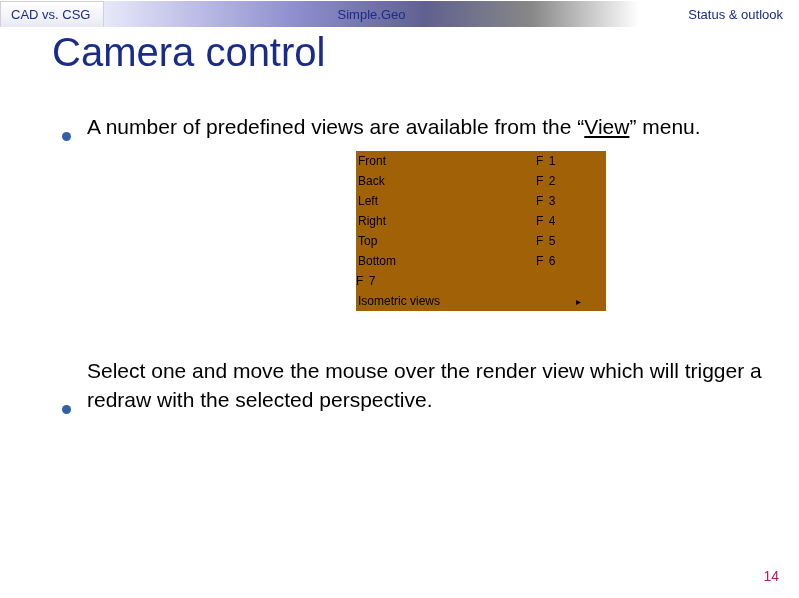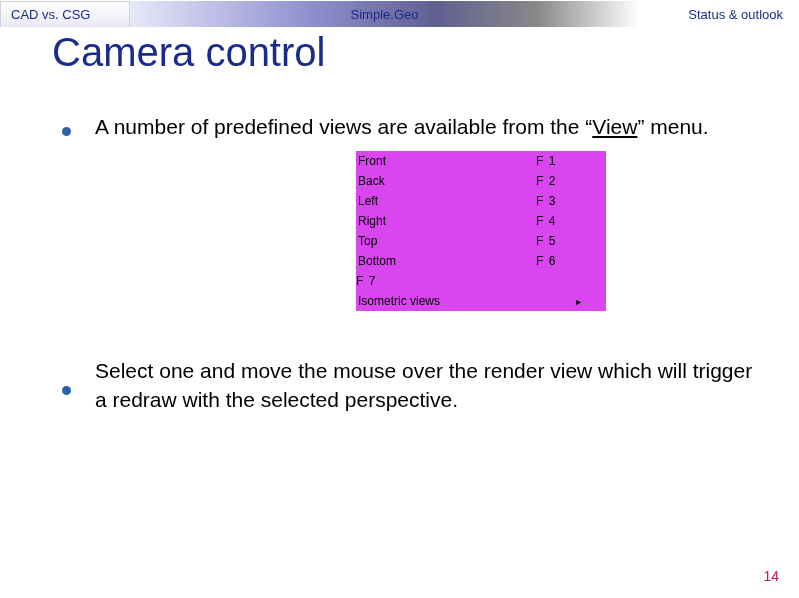--- a/index.html
+++ b/index.html
@@ -18,21 +18,21 @@
   }
   .tab {
     height: 26px;
     display: flex;
     align-items: center;
     justify-content: center;
     font-size: 13px;
     padding: 0 10px;
   }
   .tab-left {
-    width: 130px;
+    width: 104px;
     background: linear-gradient(to bottom, #ffffff 0%, #f0f0f8 70%, #e8e8f0 100%);
     border: 1px solid #d0d0d8;
     border-bottom: none;
     color: #1a2b8a;
     justify-content: flex-start;
   }
   .tab-mid {
     flex: 1;
     background: linear-gradient(to right, #e8e8fa 0%, #9090d0 35%, #606090 60%, #888888 80%, #ffffff 100%);
     color: #1a2b8a;
@@ -52,23 +52,22 @@
     margin: 2px 0 0 52px;
     font-family: Verdana, Geneva, sans-serif;
   }
   .content {
     margin-top: 38px;
     padding-left: 62px;
     padding-right: 30px;
   }
   .bullet-item {
     display: flex;
-    align-items: center;
+    align-items: flex-end;
     margin-bottom: 10px;
-    gap: 8px;
   }
   .bullet {
     width: 9px;
     height: 9px;
     background: #3060a8;
     border-radius: 50%;
     flex-shrink: 0;
     margin-top: 9px;
     margin-right: 16px;
   }
@@ -77,21 +76,21 @@
     color: #000000;
     line-height: 1.35;
     font-family: Verdana, Geneva, sans-serif;
   }
   .view-underline {
     text-decoration: underline;
   }
   .menu-block {
     margin: 4px 0 0 294px;
     width: 250px;
-    background: #d946ef;
+    background: #a16207;
   }
   .menu-row {
     display: flex;
     align-items: center;
     height: 20px;
     font-size: 12px;
     font-family: Tahoma, Verdana, sans-serif;
     color: #000000;
   }
   .menu-label {

